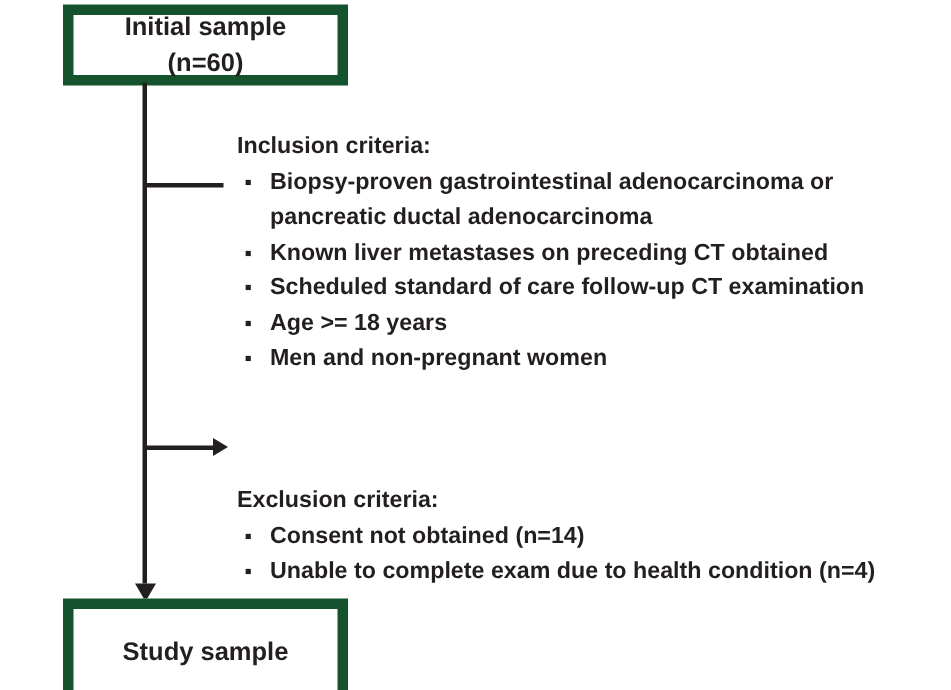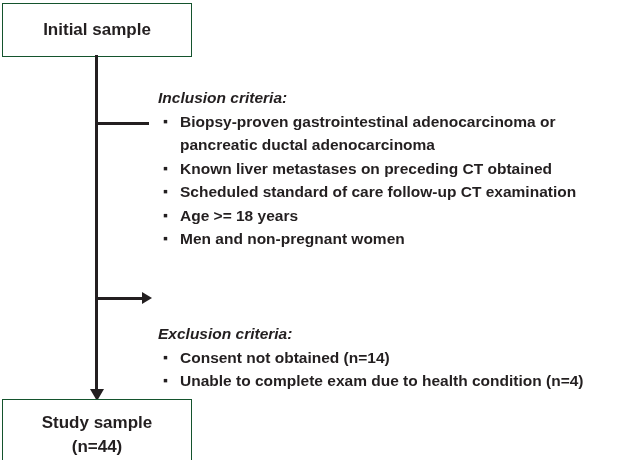--- a/index.html
+++ b/index.html
@@ -13,30 +13,31 @@
     height: 460px;
     background: #ffffff;
     font-family: "Liberation Sans", "DejaVu Sans", sans-serif;
     color: #231f20;
     overflow: hidden;
   }
   
   .box {
     position: absolute;
     box-sizing: border-box;
-    border: 1px solid #14532d;
+    border: 7px solid #14532d;
     background: #ffffff;
     display: flex;
     flex-direction: column;
     align-items: center;
     justify-content: center;
     font-weight: bold;
     font-size: 17px;
     line-height: 24px;
     text-align: center;
+    margin-left: 40px;
   }
   .top-box    { left: 2px; top: 3px;   width: 190px; height: 54px; }
   .bottom-box { left: 2px; top: 399px; width: 190px; height: 72px; }
   
   .vline {
     position: absolute;
     left: 95px; top: 55px;
     width: 3px; height: 334px;
     background: #231f20;
   }
@@ -68,21 +69,21 @@
   .criteria {
     position: absolute;
     left: 158px;
     width: 476px;
     font-weight: bold;
     font-size: 15.5px;
     line-height: 23.5px;
   }
   .inclusion { top: 86px; }
   .exclusion { top: 281px; margin-top: 41px; }
-  .criteria-heading { margin: 0; white-space: pre; font-style: italic; }
+  .criteria-heading { margin: 0; white-space: pre; }
   .criteria-list {
     list-style: none;
     margin: 0;
     padding: 0;
   }
   .criteria-list li { display: flex; }
   .bullet {
     flex: 0 0 22px;
     width: 22px;
     box-sizing: border-box;
@@ -95,20 +96,21 @@
     white-space: pre;
   }
 </style>
 </head>
 <body>
 
 <div class="canvas">
 
   <div class="box top-box">
     <div>Initial sample</div>
+    <div>(n=60)</div>
   </div>
 
   <div class="vline"></div>
   <div class="arrow-down"></div>
 
   <div class="branch branch-inclusion"></div>
   <div class="branch branch-exclusion"></div>
   <div class="arrow-right"></div>
 
   <div class="criteria inclusion">
@@ -147,16 +149,15 @@
         </li>
         <li>
           <span class="bullet">▪</span>
           <span class="item-text">Unable to complete exam due to health condition (n=4)</span>
         </li>
       </ul>
   </div>
 
   <div class="box bottom-box">
     <div>Study sample</div>
-    <div>(n=44)</div>
   </div>
 
 </div>
 
 </body></html>

